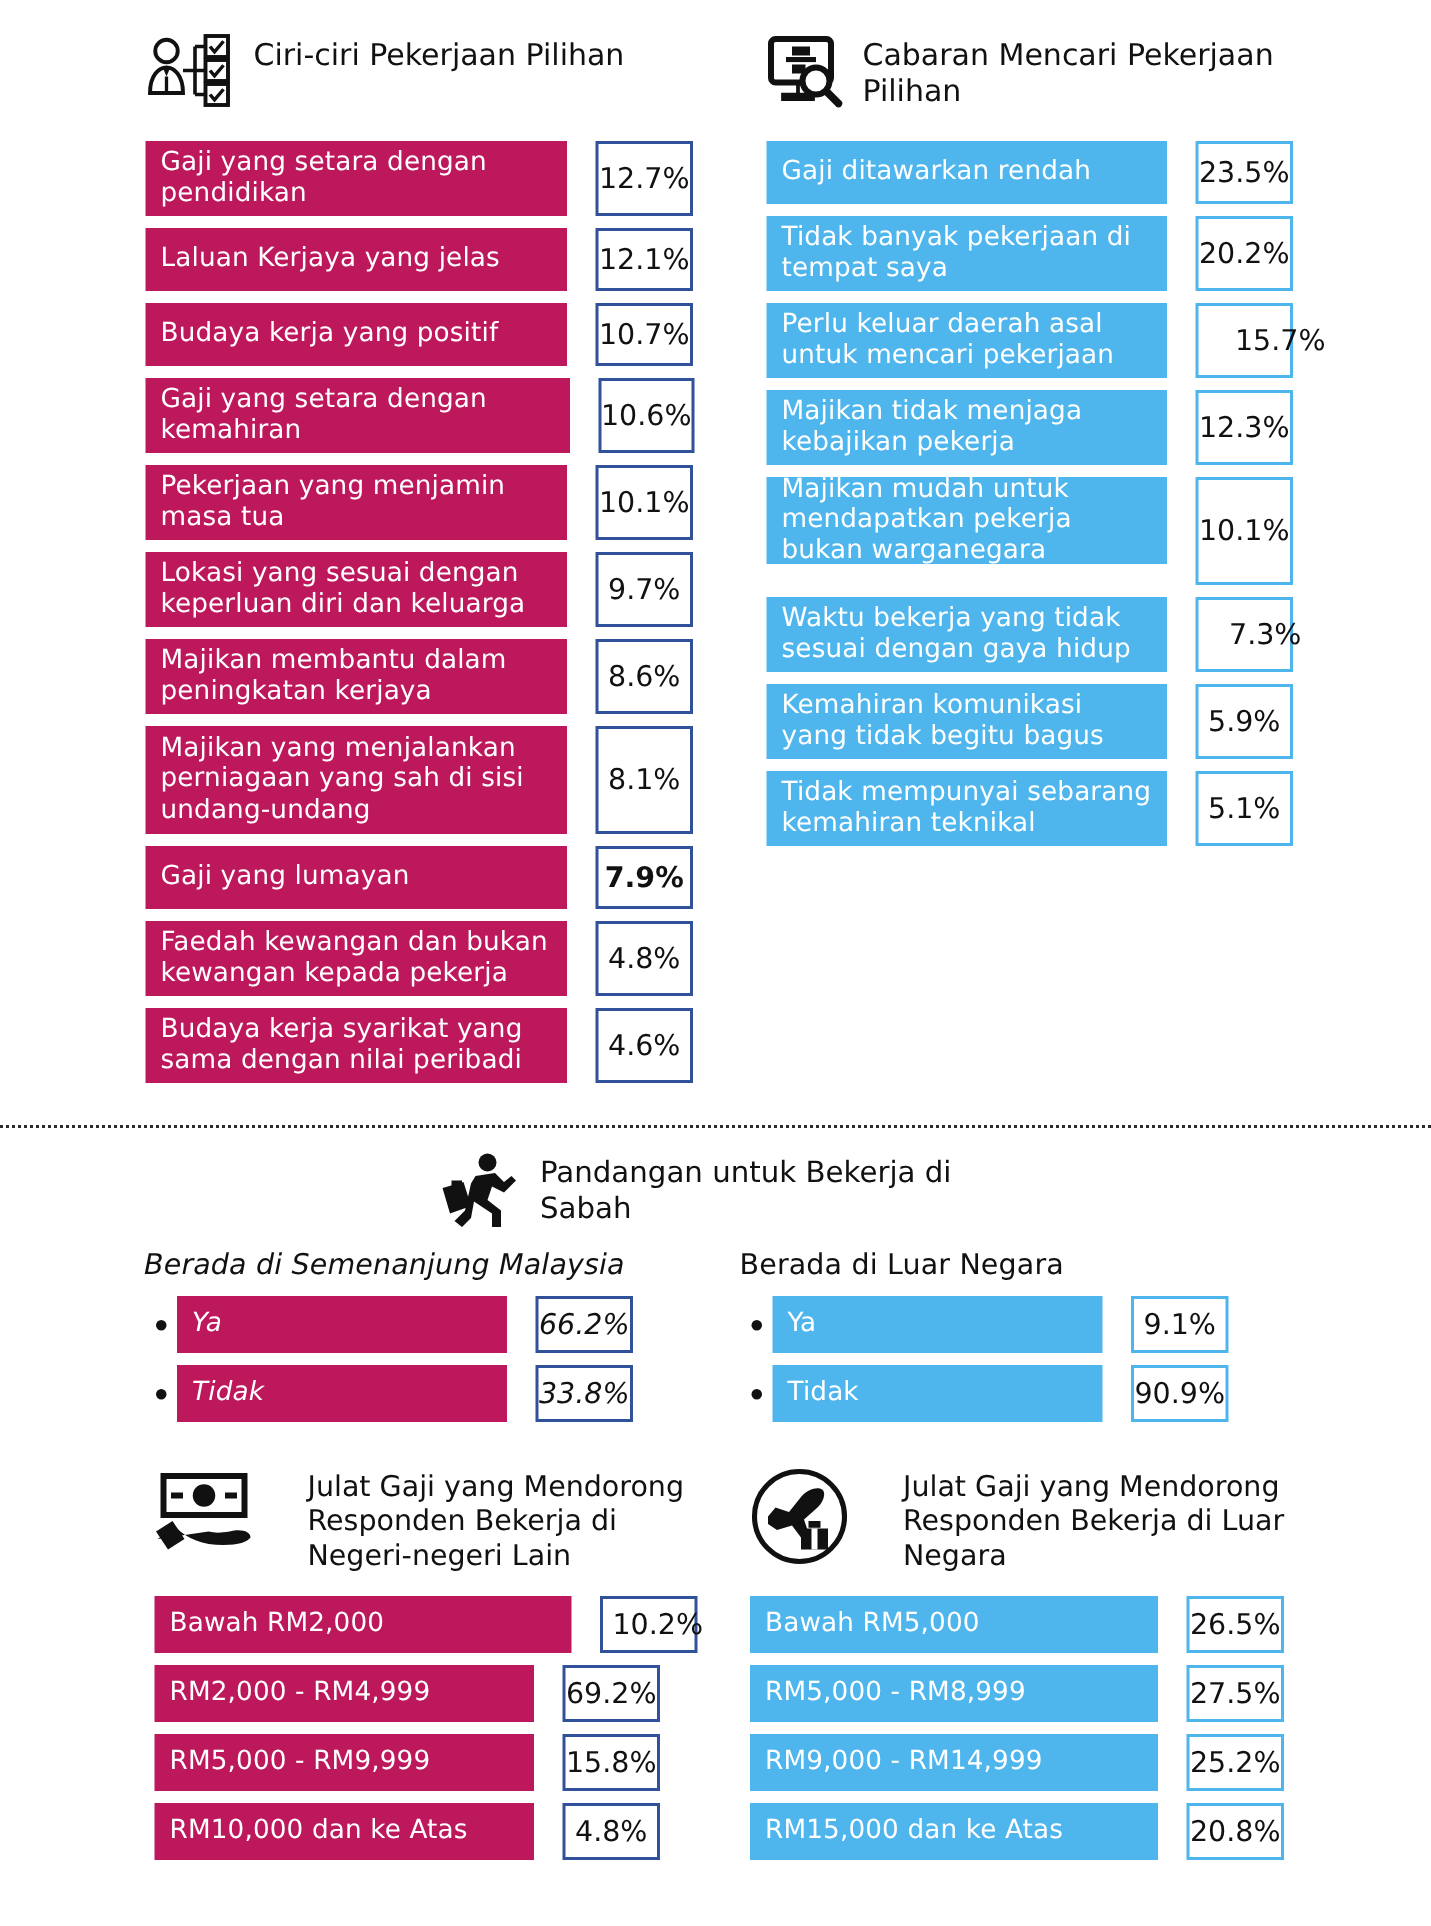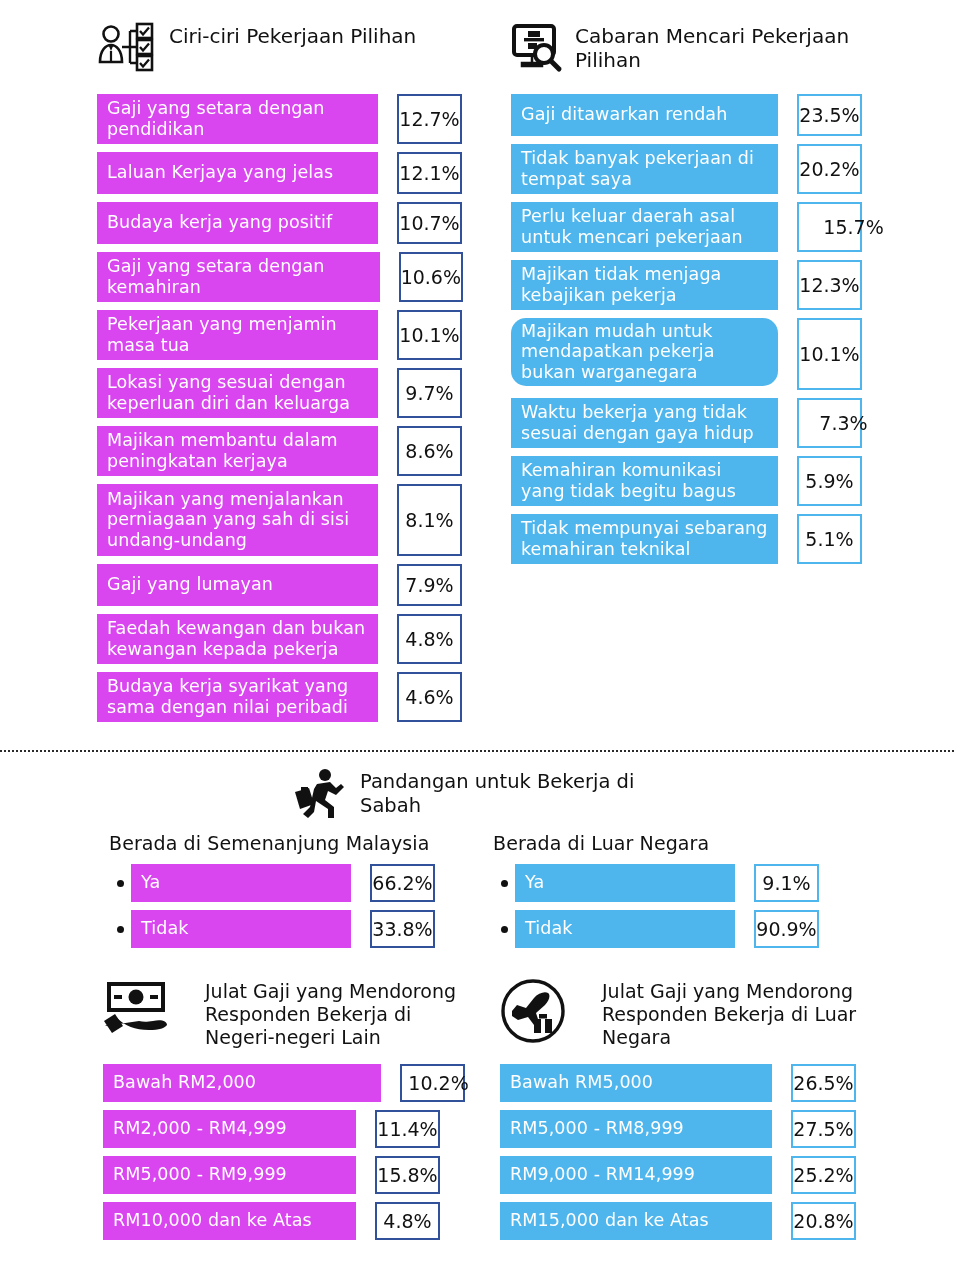--- a/index.html
+++ b/index.html
@@ -27,21 +27,21 @@
   }
   .val{
     display:flex;align-items:center;justify-content:center;
     background:#ffffff;
     font-size:19px;
     color:#111;
     box-sizing:border-box;
     margin-left:19px;
     font-family:"DejaVu Sans", sans-serif;
   }
-  .dark .bar{background:#d946ef;}
+  .dark .bar{background:#be185d;}
   .dark .val{border:2.5px solid #31519b;}
   .light .bar{background:#4fb6ed;}
   .light .val{border:2.5px solid #4fb6ed;}
 
   
   .sec-head{display:flex;align-items:flex-start;gap:12px;}
   .sec-head .title{
     font-weight:normal;font-size:20px;color:#111;
     line-height:1.22;padding-top:2px;
     font-family:"DejaVu Sans", sans-serif;
@@ -55,21 +55,21 @@
   #topright{left:511px;top:22px;width:352px;}
 
   .divider{
     position:absolute;left:0;top:750px;width:954px;height:0;
     border-top:2px dotted #2b2b2b;
   }
 
   #midhead{position:absolute;left:292px;top:768px;width:400px;}
   #midhead .title{font-size:19.5px;}
 
-  #midleft{left:109px;top:832px;width:362px;}
+  #midleft{left:96px;top:832px;width:362px;font-style:italic;}
   #midright{left:493px;top:832px;width:352px;}
   .sublabel{font-size:19px;color:#111;margin-bottom:10px;letter-spacing:.1px;}
 
   #botleft{left:103px;top:978px;width:362px;}
   #botright{left:500px;top:978px;width:360px;}
   #botleft .sec-head .title,#botright .sec-head .title{font-size:19px;margin-left:24px;}
   .bars-gap{margin-top:16px;}
 </style>
 </head>
 <body>
@@ -124,21 +124,21 @@
       <div class="row">
         <div class="bar" style="width:281px;height:50px;">Majikan membantu dalam peningkatan kerjaya</div>
         <div class="val" style="width:65px;height:50px;">8.6%</div>
       </div>
       <div class="row">
         <div class="bar" style="width:281px;height:72px;">Majikan yang menjalankan perniagaan yang sah di sisi undang-undang</div>
         <div class="val" style="width:65px;height:72px;">8.1%</div>
       </div>
       <div class="row">
         <div class="bar" style="width:281px;height:42px;">Gaji yang lumayan</div>
-        <div class="val" style="width:65px;height:42px;">7.9%</div>
+        <div class="val" style="width:65px;height:42px;font-weight:bold;">7.9%</div>
       </div>
       <div class="row">
         <div class="bar" style="width:281px;height:50px;">Faedah kewangan dan bukan kewangan kepada pekerja</div>
         <div class="val" style="width:65px;height:50px;">4.8%</div>
       </div>
       <div class="row">
         <div class="bar" style="width:281px;height:50px;">Budaya kerja syarikat yang sama dengan nilai peribadi</div>
         <div class="val" style="width:65px;height:50px;">4.6%</div>
       </div>
     </div>
@@ -171,21 +171,21 @@
       </div>
       <div class="row">
         <div class="bar" style="width:267px;height:50px;">Perlu keluar daerah asal untuk mencari pekerjaan</div>
         <div class="val" style="width:65px;height:50px;padding-left:48px;">15.7%</div>
       </div>
       <div class="row">
         <div class="bar" style="width:267px;height:50px;">Majikan tidak menjaga kebajikan pekerja</div>
         <div class="val" style="width:65px;height:50px;">12.3%</div>
       </div>
       <div class="row">
-        <div class="bar" style="width:267px;height:68px;border-radius:15px;">Majikan mudah untuk mendapatkan pekerja bukan warganegara</div>
+        <div class="bar" style="width:267px;height:58px;">Majikan mudah untuk mendapatkan pekerja bukan warganegara</div>
         <div class="val" style="width:65px;height:72px;">10.1%</div>
       </div>
       <div class="row">
         <div class="bar" style="width:267px;height:50px;">Waktu bekerja yang tidak sesuai dengan gaya hidup</div>
         <div class="val" style="width:65px;height:50px;padding-left:28px;">7.3%</div>
       </div>
       <div class="row">
         <div class="bar" style="width:267px;height:50px;">Kemahiran komunikasi yang tidak begitu bagus</div>
         <div class="val" style="width:65px;height:50px;">5.9%</div>
       </div>
@@ -266,21 +266,21 @@
       </span>
       <div class="title">Julat Gaji yang Mendorong Responden Bekerja di Negeri-negeri Lain</div>
     </div>
     <div style="margin-top:14px;">
       <div class="row">
         <div class="bar" style="width:286px;height:38px;">Bawah RM2,000</div>
         <div class="val" style="width:65px;height:38px;padding-left:12px;">10.2%</div>
       </div>
       <div class="row">
         <div class="bar" style="width:253px;height:38px;">RM2,000 - RM4,999</div>
-        <div class="val" style="width:65px;height:38px;">11.4%</div>
+        <div class="val" style="width:65px;height:38px;">69.2%</div>
       </div>
       <div class="row">
         <div class="bar" style="width:253px;height:38px;">RM5,000 - RM9,999</div>
         <div class="val" style="width:65px;height:38px;">15.8%</div>
       </div>
       <div class="row">
         <div class="bar" style="width:253px;height:38px;">RM10,000 dan ke Atas</div>
         <div class="val" style="width:65px;height:38px;">4.8%</div>
       </div>
     </div>

